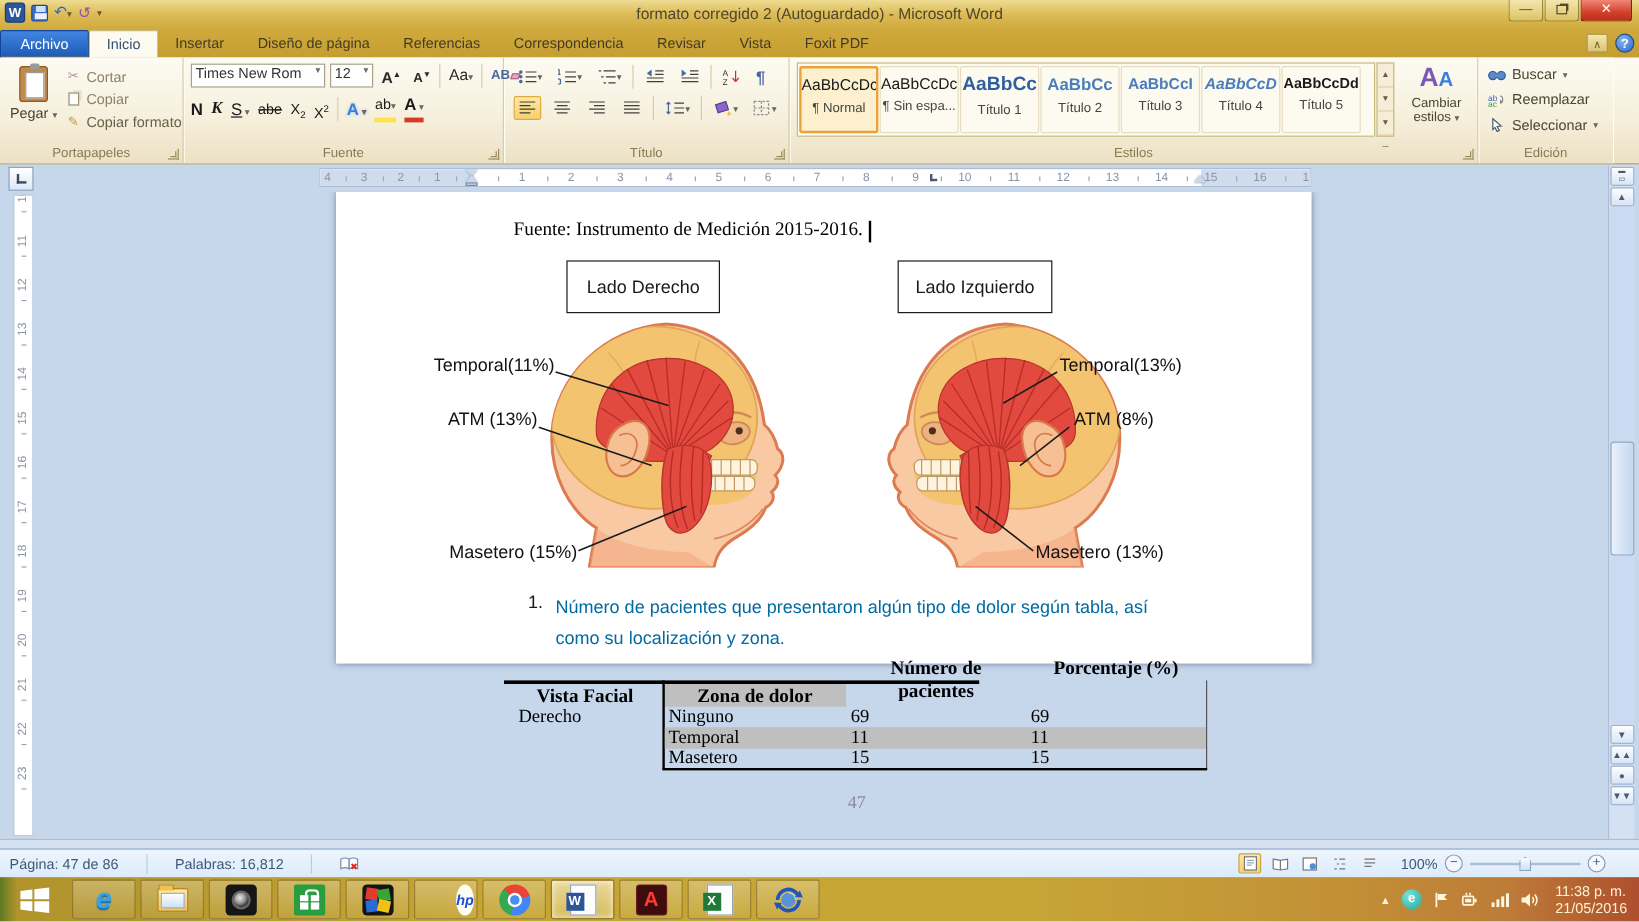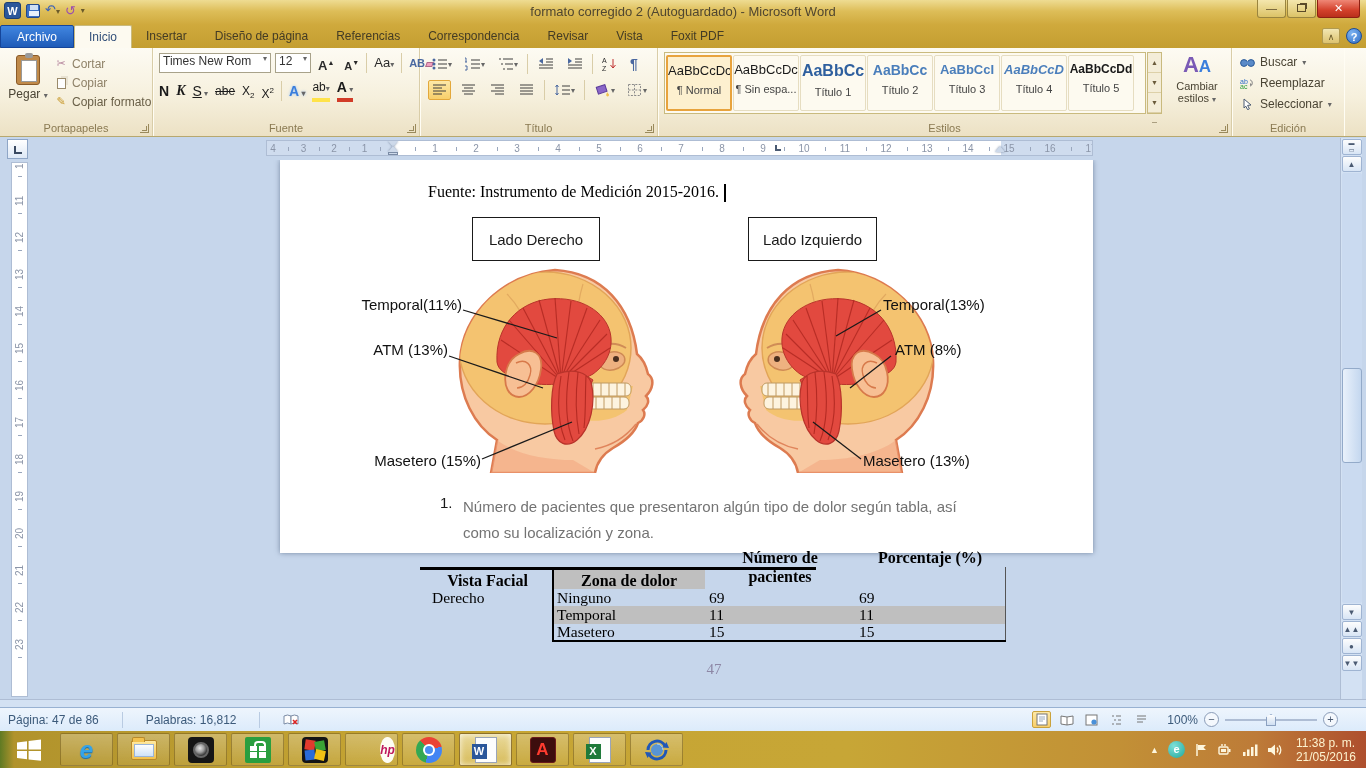--- a/index.html
+++ b/index.html
@@ -126,21 +126,21 @@
   .serif { font-family:"Liberation Serif",serif; }
   .src-line { position:absolute; left:148px; top:23px; font-size:16px; color:#000; }
   .caret { position:absolute; left:444px; top:24px; width:1.5px; height:18px; background:#000; }
   .sidebox { position:absolute; top:57px; height:44px; border:1.7px solid #1a1a1a; font-size:15px; color:#1a1a1a;
     display:flex; align-items:center; justify-content:center; background:#fff; }
   .fig { position:absolute; top:108px; width:250px; height:205px; }
   .fig.flip svg { transform:scaleX(-1); }
   .figlabel { position:absolute; font-size:15px; color:#111; white-space:nowrap; }
   .leaders { position:absolute; left:0; top:0; pointer-events:none; }
   .listnum { position:absolute; left:160px; top:334px; font-size:15px; color:#1a1a1a; }
-  .listtext { position:absolute; left:183px; top:334px; width:528px; font-size:15px; line-height:26px; color:#737373; }
+  .listtext { position:absolute; left:183px; top:334px; width:528px; font-size:15px; line-height:26px; color:#0369a1; }
   .thead { position:absolute; font-family:"Liberation Serif",serif; font-weight:bold; font-size:16px; color:#000; text-align:center; line-height:19px; }
   .tcell { position:absolute; font-family:"Liberation Serif",serif; font-size:15.5px; color:#000; white-space:nowrap; }
   .tline { position:absolute; background:#000; }
   .shade { position:absolute; background:#bfbfbf; }
   .pagenum { position:absolute; left:404px; top:501px; width:60px; text-align:center; font-family:"Liberation Serif",serif; font-size:15px; color:#8d87a5; }
 
   
   .vscroll { position:absolute; left:1340px; top:138px; width:22px; height:569px; background:#d3e1f3; border-left:1px solid #aebdd4; }
   .vs-btn { width:20px; height:16px; margin:1px auto 0; background:linear-gradient(#fdfdfd,#d8e5f5); border:1px solid #9fb4d2; border-radius:2px;
     font-size:8px; color:#4a5a72; text-align:center; line-height:15px; }
@@ -186,21 +186,21 @@
   .ico-youcam { width:26px; height:26px; background:#161616; border-radius:4px; display:flex; align-items:center; justify-content:center; }
   .ico-youcam i { width:16px; height:16px; border-radius:50%; background:radial-gradient(circle at 40% 35%,#e8e8e8,#9a9a9a 40%,#3a3a3a 70%); border:2px solid #666; }
   .ico-store { width:26px; height:26px; background:#2a9e3f; border-radius:2px; position:relative; }
   .ico-store:before { content:""; position:absolute; left:5px; top:9px; width:16px; height:12px;
     background:linear-gradient(#fff,#fff) 0 0/7px 5px no-repeat, linear-gradient(#fff,#fff) 9px 0/7px 5px no-repeat,
     linear-gradient(#fff,#fff) 0 6px/7px 6px no-repeat, linear-gradient(#fff,#fff) 9px 6px/7px 6px no-repeat; }
   .ico-store:after { content:""; position:absolute; left:9px; top:4px; width:8px; height:6px; border:2px solid #fff; border-bottom:none; border-radius:4px 4px 0 0; }
   .ico-puzzle { width:26px; height:26px; background:#141414; border-radius:4px; position:relative; overflow:hidden; }
   .ico-puzzle i { position:absolute; width:10px; height:10px; }
   .ico-hp { width:26px; height:26px; border-radius:50%; background:#fdfdf4; display:flex; align-items:center; justify-content:center;
-    font-style:italic; font-weight:bold; font-size:12px; color:#be185d;margin-left:32px; }
+    font-style:italic; font-weight:bold; font-size:12px; color:#1d4ed8;margin-left:32px; }
   .ico-chrome { width:26px; height:26px; border-radius:50%;
     background:conic-gradient(from -45deg,#ea4335 0 120deg,#4285f4 120deg 240deg,#34a853 240deg 360deg); position:relative; }
   .ico-chrome:before { content:""; position:absolute; left:7px; top:7px; width:12px; height:12px; border-radius:50%; background:#fff; }
   .ico-chrome:after { content:""; position:absolute; left:9px; top:9px; width:8px; height:8px; border-radius:50%; background:#4a8ef0; }
   .ico-page { width:22px; height:26px; background:#fdfdfd; border:1px solid #9aa4b8; position:relative; }
   .ico-page .blk { position:absolute; left:-4px; top:6px; width:15px; height:15px; color:#fff; font-weight:bold; font-size:11px;
     text-align:center; line-height:15px; }
   .ico-acro { width:26px; height:26px; background:#3d0d0d; border:1px solid #6a1a1a; border-radius:3px; color:#ff3b2f;
     font-weight:bold; font-size:17px; display:flex; align-items:center; justify-content:center; }
   .eset { width:17px; height:17px; border-radius:50%; background:radial-gradient(circle at 35% 30%,#7fe0d8,#1fa89c); color:#fff;

